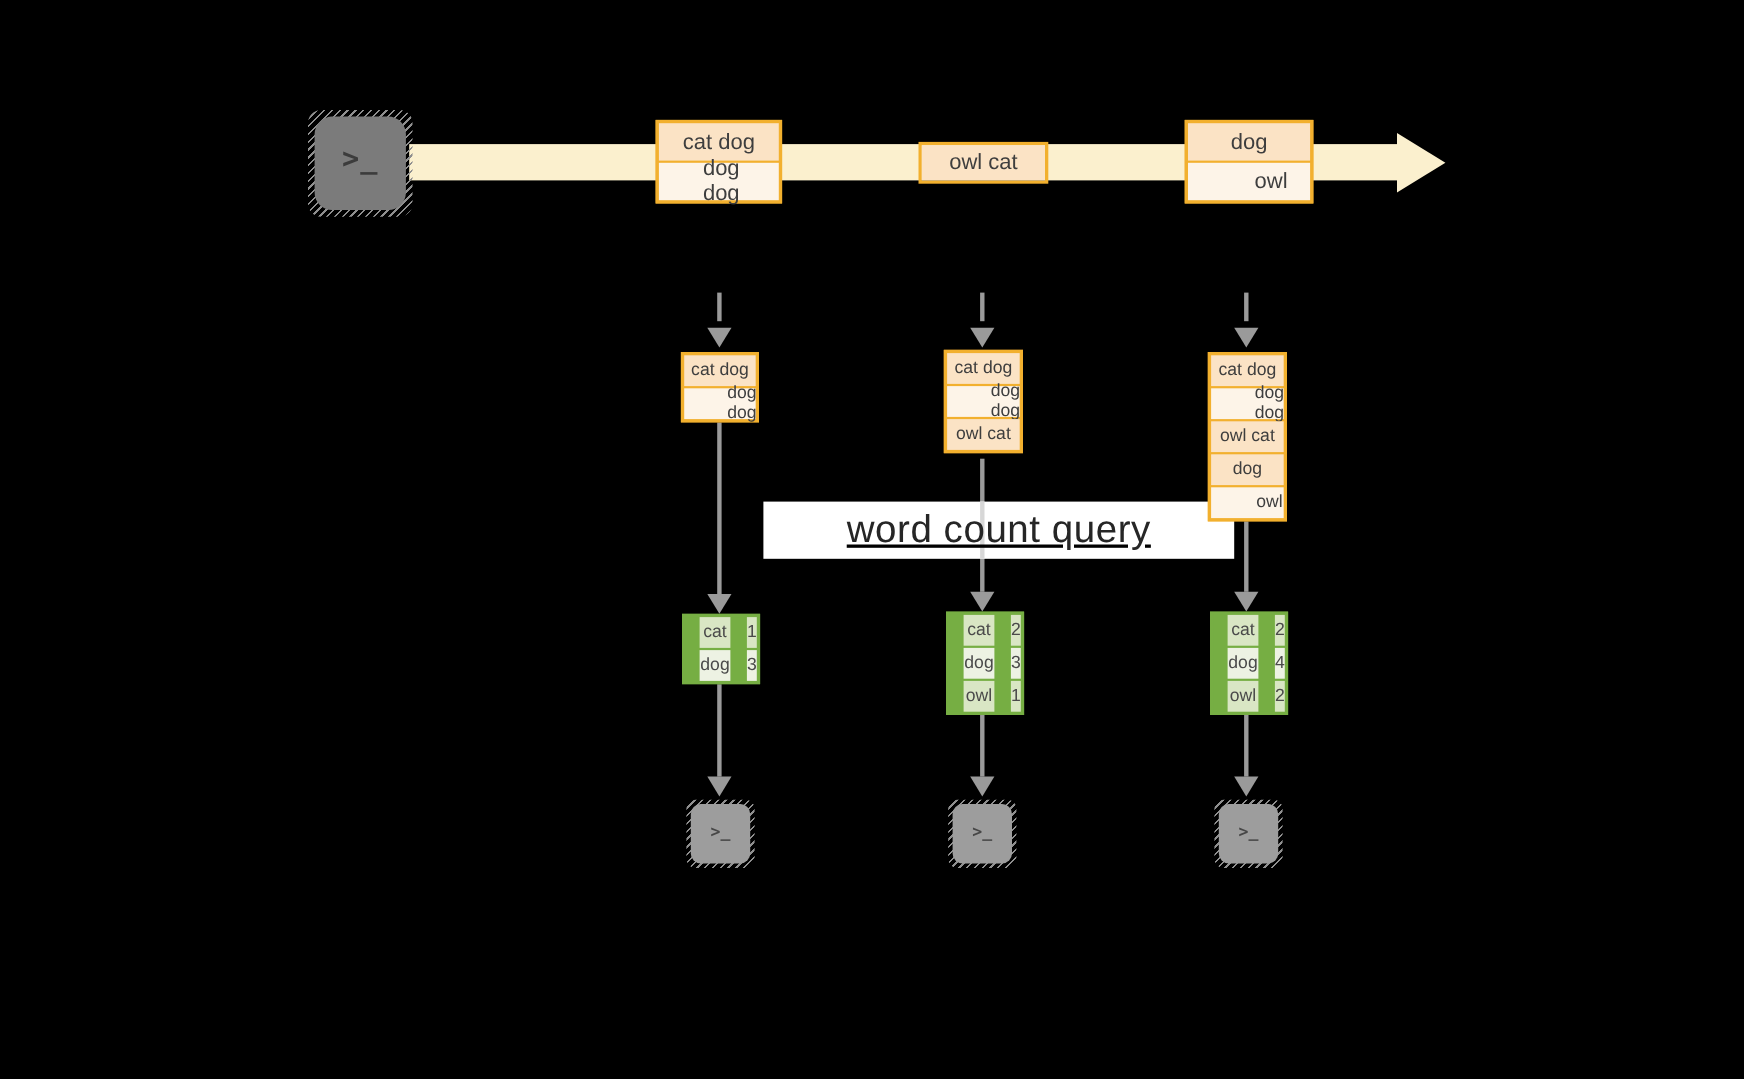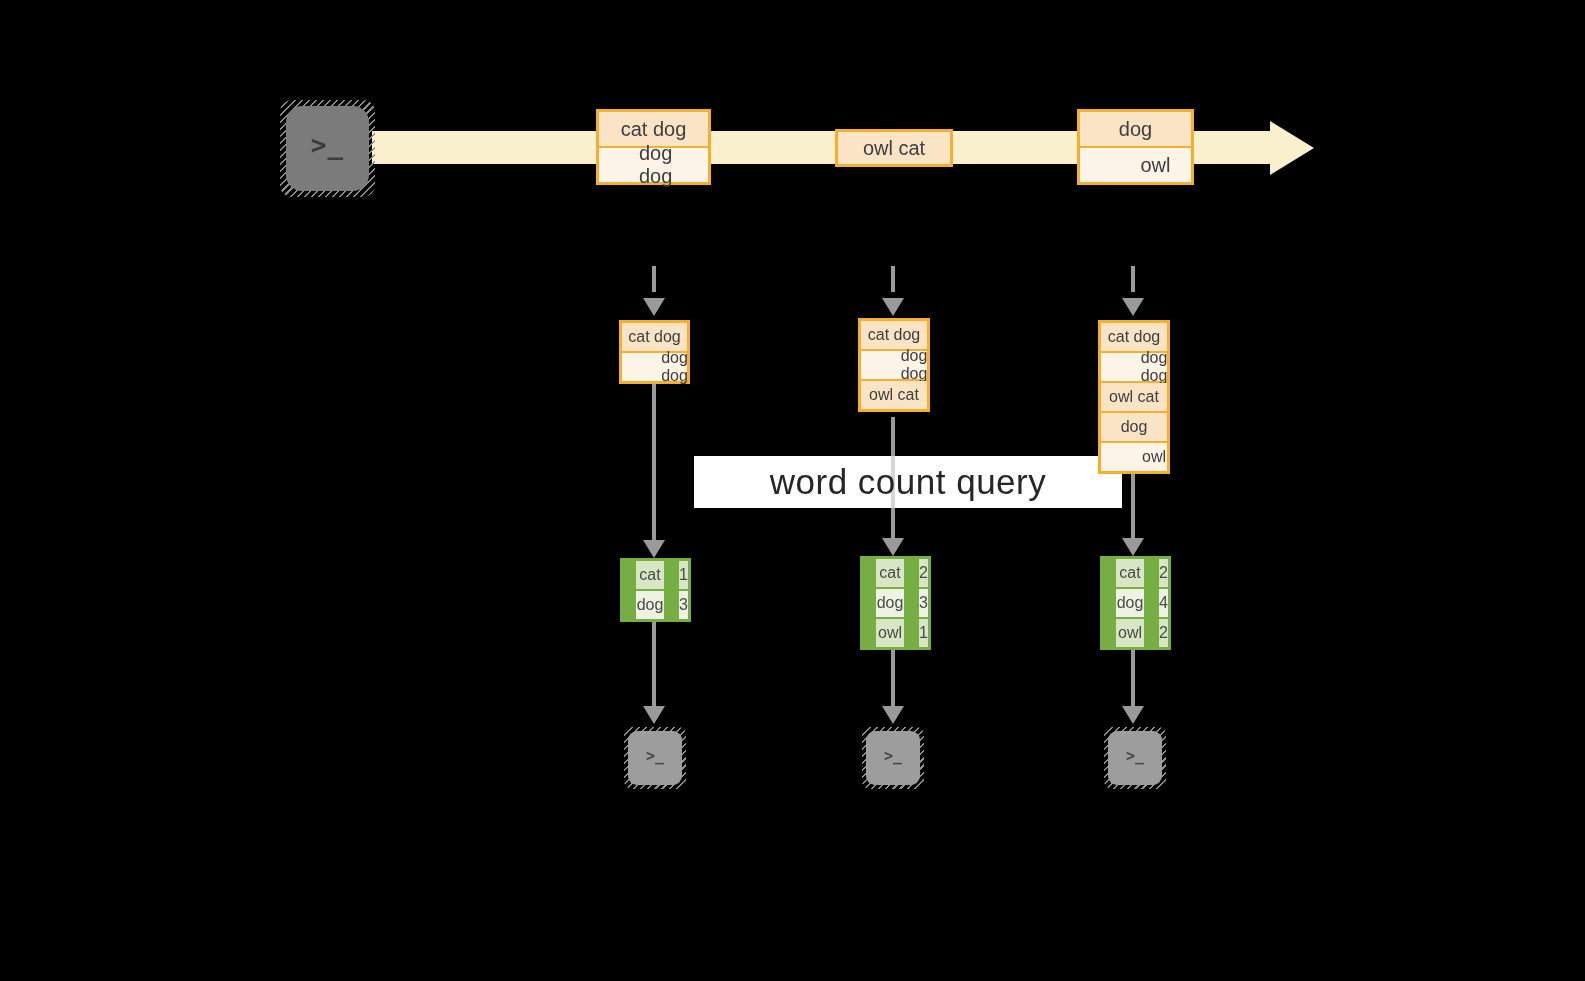--- a/index.html
+++ b/index.html
@@ -28,21 +28,21 @@
   .cream{background:#FDF4E8;padding-left:40px;}
   
   .dash-arrow{position:absolute;width:22px;display:flex;flex-direction:column;align-items:center;z-index:1;}
   .dash{width:4px;height:26px;background:#9a9a9a;}
   .gap6{height:6px;}
   .ahead{width:0;height:0;border-left:11px solid transparent;border-right:11px solid transparent;border-top:18px solid #9a9a9a;}
   .sarrow{position:absolute;width:22px;display:flex;flex-direction:column;align-items:center;z-index:1;}
   .sline{width:4px;flex:1;background:#9a9a9a;}
   
   .qband{position:absolute;left:694px;top:456px;width:428px;height:52px;background:#ffffff;z-index:2;
-    display:flex;align-items:center;justify-content:center;}
+    display:flex;align-items:center;justify-content:center;text-decoration:underline;}
   .qline{position:absolute;left:197px;top:0;bottom:0;width:4px;background:#d7d7d7;}
   .qtext{position:relative;z-index:1;font-size:35px;font-weight:300;color:#262626;letter-spacing:0.5px;}
   
   .gtable{position:absolute;border:3px solid #76AE43;background:#76AE43;
     display:grid;grid-template-columns:41px 22px;gap:2px;z-index:3;}
   .gcell{height:28px;display:flex;align-items:center;justify-content:center;font-size:16px;color:#4a4a4a;margin-left:13px;}
   .gdark{background:#D9E6C4;}
   .glight{background:#EDF2E3;}
   .g1{left:620px;top:558px;}
   .g2{left:860px;top:556px;}

